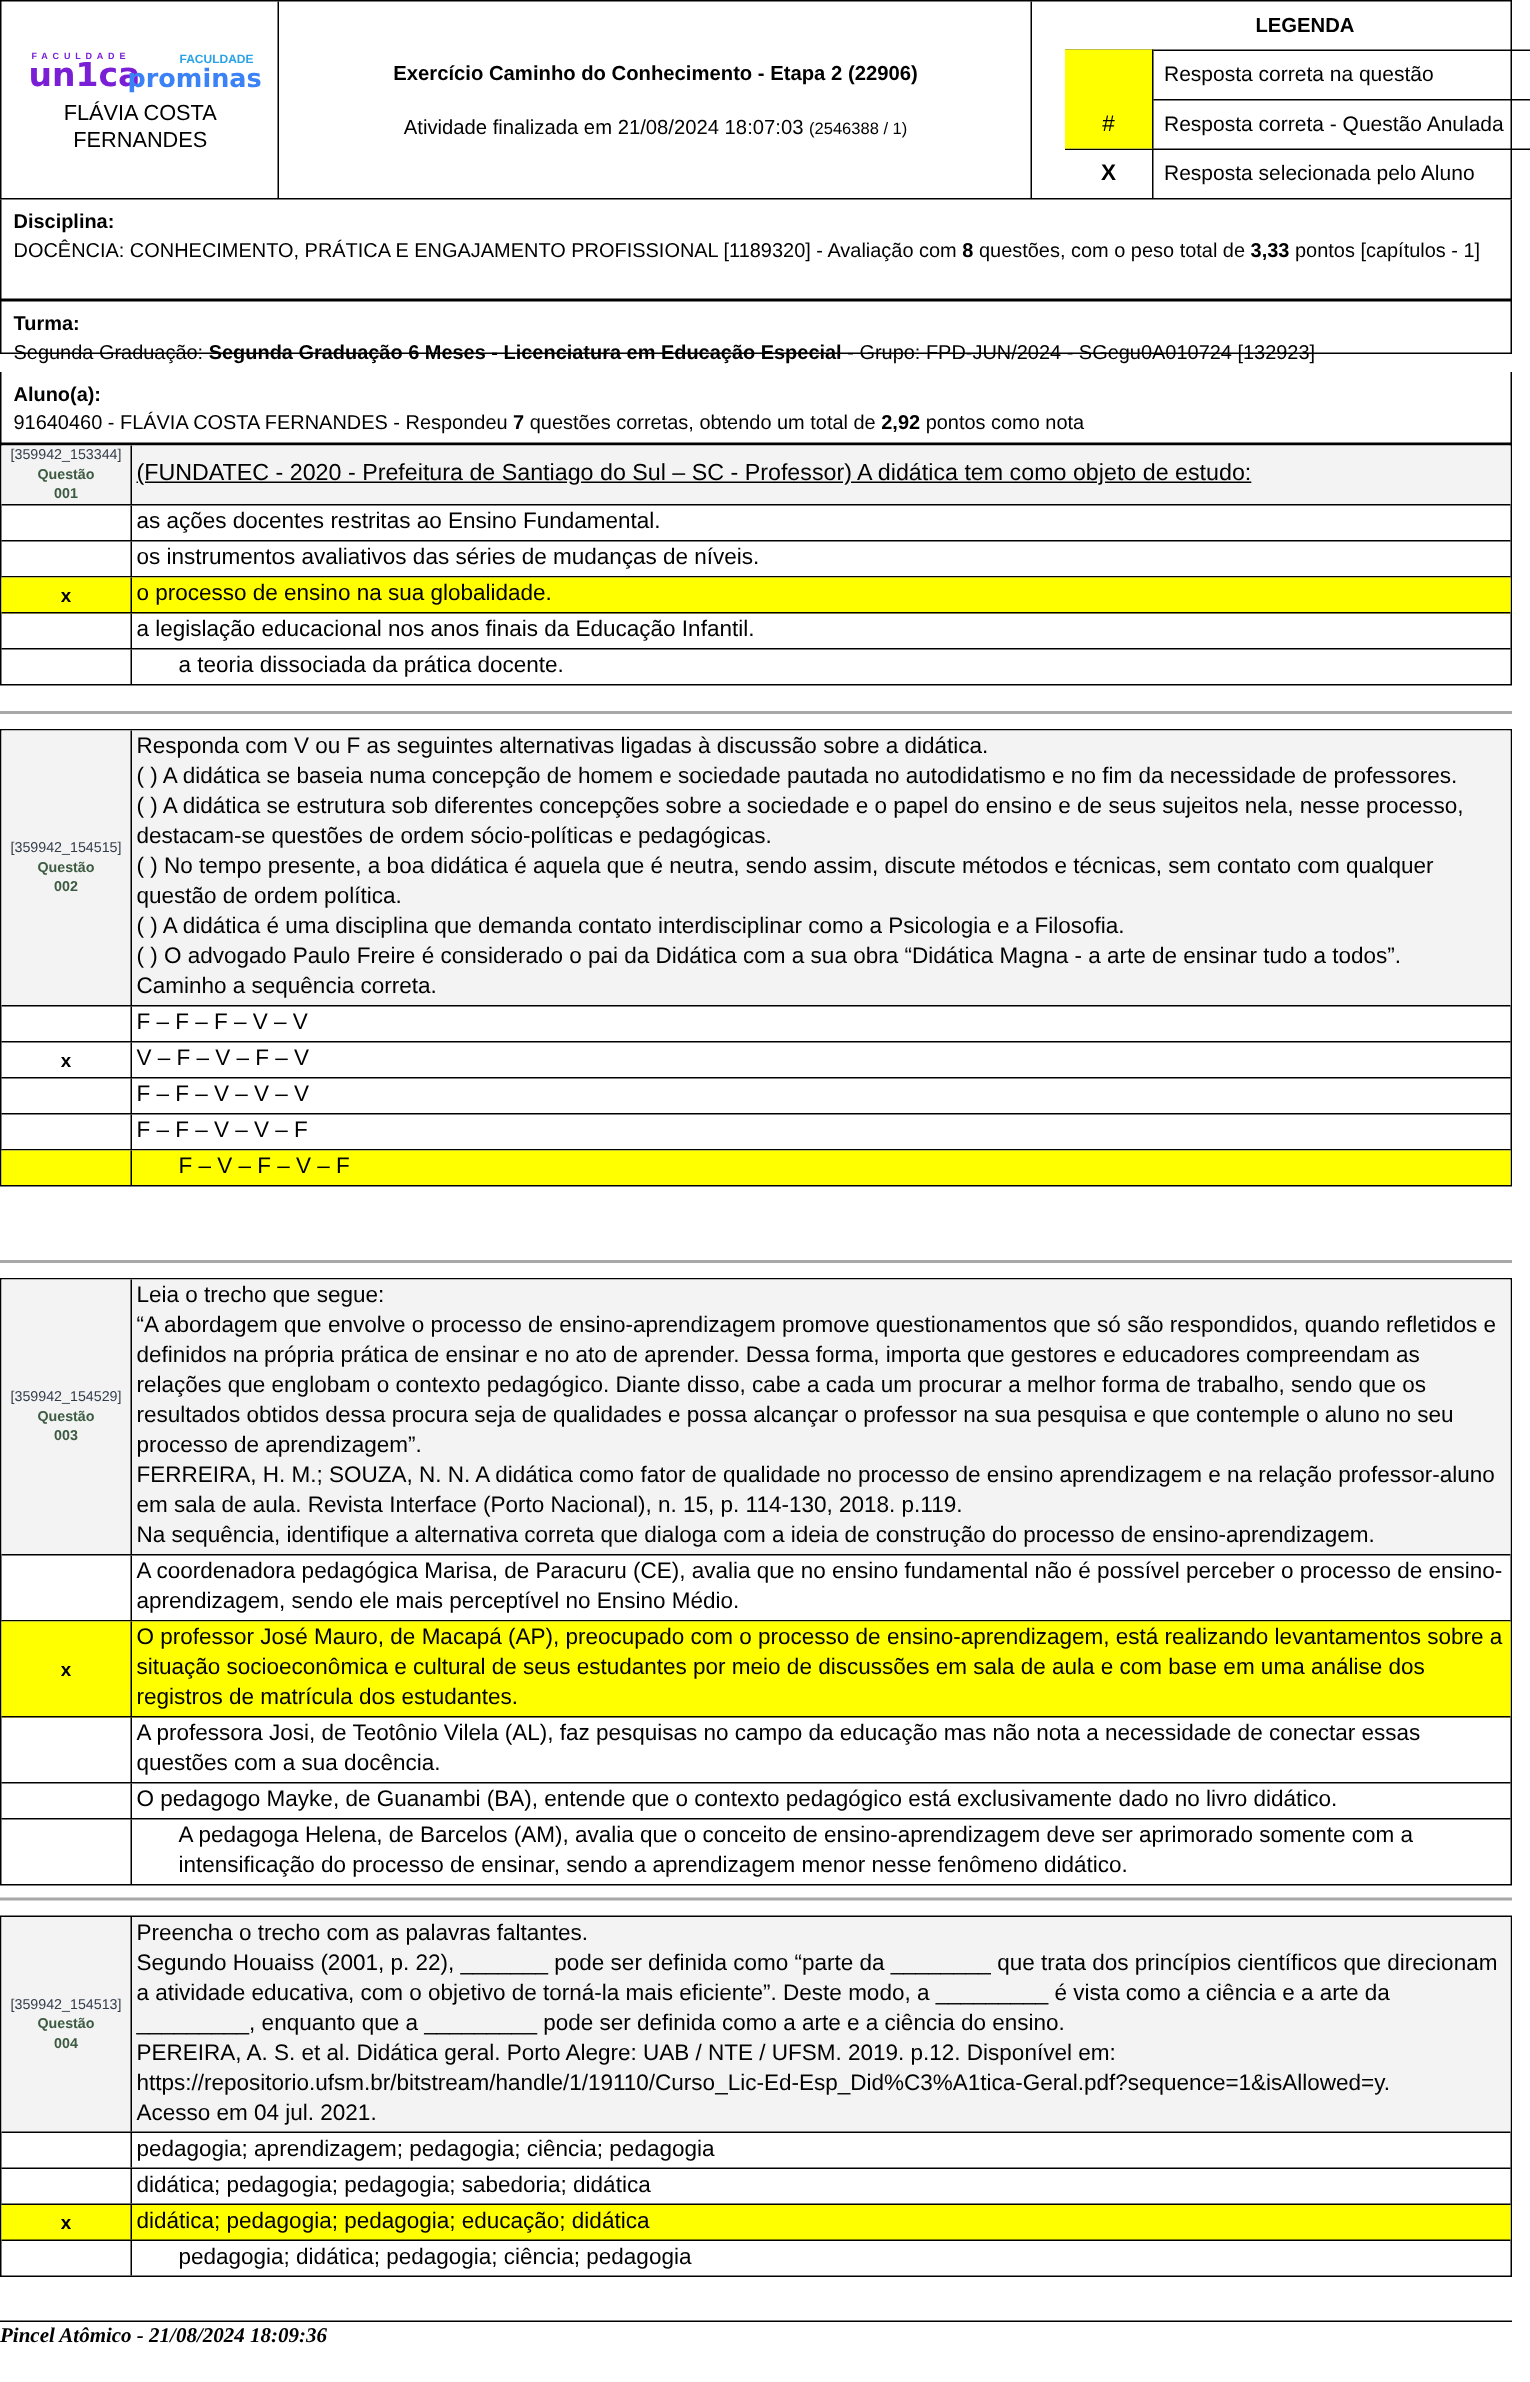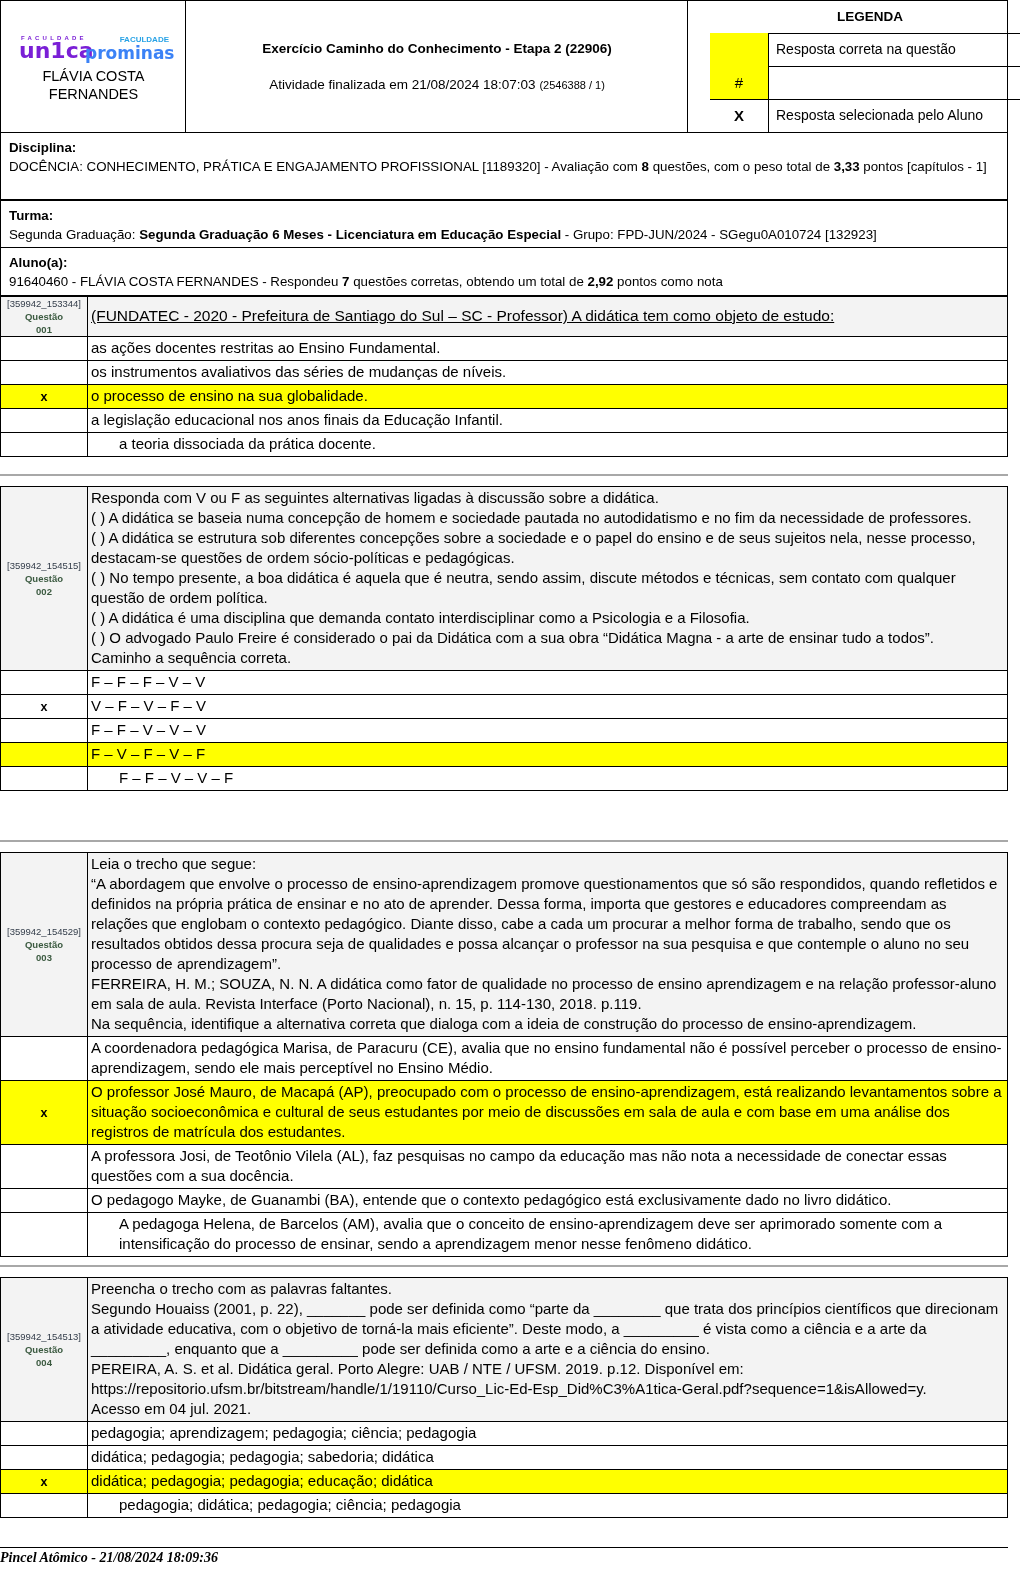--- a/index.html
+++ b/index.html
@@ -72,33 +72,34 @@
     </div>
   </div>
   <div class="abs legend">
     <div class="legend-title">LEGENDA</div>
     <div class="legend-row" style="top:32px;">
       <div class="legend-mark yellow"></div>
       <div class="legend-text">Resposta correta na questão</div>
     </div>
     <div class="legend-row" style="top:65px;">
       <div class="legend-mark yellow">#</div>
+      <div class="legend-text">Resposta correta - Questão Anulada</div>
     </div>
     <div class="legend-row" style="top:98px;">
       <div class="legend-mark" style="font-weight:bold;">X</div>
       <div class="legend-text">Resposta selecionada pelo Aluno</div>
     </div>
   </div>
 </div>
 
 <div class="abs info" style="top:133px;height:67px;">
   <span class="info-label">Disciplina:</span>
   <span>DOCÊNCIA: CONHECIMENTO, PRÁTICA E ENGAJAMENTO PROFISSIONAL [1189320] - Avaliação com </span><b>8</b><span> questões, com o peso total de </span><b>3,33</b><span> pontos [capítulos - 1]</span>
 </div>
-<div class="abs info" style="top:200px;height:48px;border-top:1px solid #000;">
+<div class="abs info" style="top:200px;height:36px;border-top:1px solid #000;">
   <span class="info-label">Turma:</span>
   <span>Segunda Graduação: </span><b>Segunda Graduação 6 Meses - Licenciatura em Educação Especial</b><span> - Grupo: FPD-JUN/2024 - SGegu0A010724 [132923]</span>
 </div>
 <div class="abs info" style="top:248px;height:48px;">
   <span class="info-label">Aluno(a):</span>
   <span>91640460 - FLÁVIA COSTA FERNANDES - Respondeu </span><b>7</b><span> questões corretas, obtendo um total de </span><b>2,92</b><span> pontos como nota</span>
 </div>
 
 <div id="questions-root">
     <div class="abs qtable" style="top: 296px;">
@@ -155,27 +156,27 @@
         <div class="qtext">F – F – F – V – V</div>
       </div>
       <div class="qrow">
         <div class="qmark">x</div>
         <div class="qtext">V – F – V – F – V</div>
       </div>
       <div class="qrow">
         <div class="qmark"></div>
         <div class="qtext">F – F – V – V – V</div>
       </div>
+      <div class="qrow">
+        <div class="qmark"></div>
+        <div class="qtext">F – F – V – V – F</div>
+      </div>
       <div class="qrow yellow">
         <div class="qmark"></div>
         <div class="qtext">F – V – F – V – F</div>
-      </div>
-      <div class="qrow">
-        <div class="qmark"></div>
-        <div class="qtext">F – F – V – V – F</div>
       </div>
     </div>
     <div class="abs qtable" style="top: 852px;">
       <div class="qrow qhead">
         <div class="qmark qid" style="flex-direction: column;">
           <div>[359942_154529]</div>
           <b>Questão</b>
           <b>003</b>
         </div>
         <div class="qtext">

